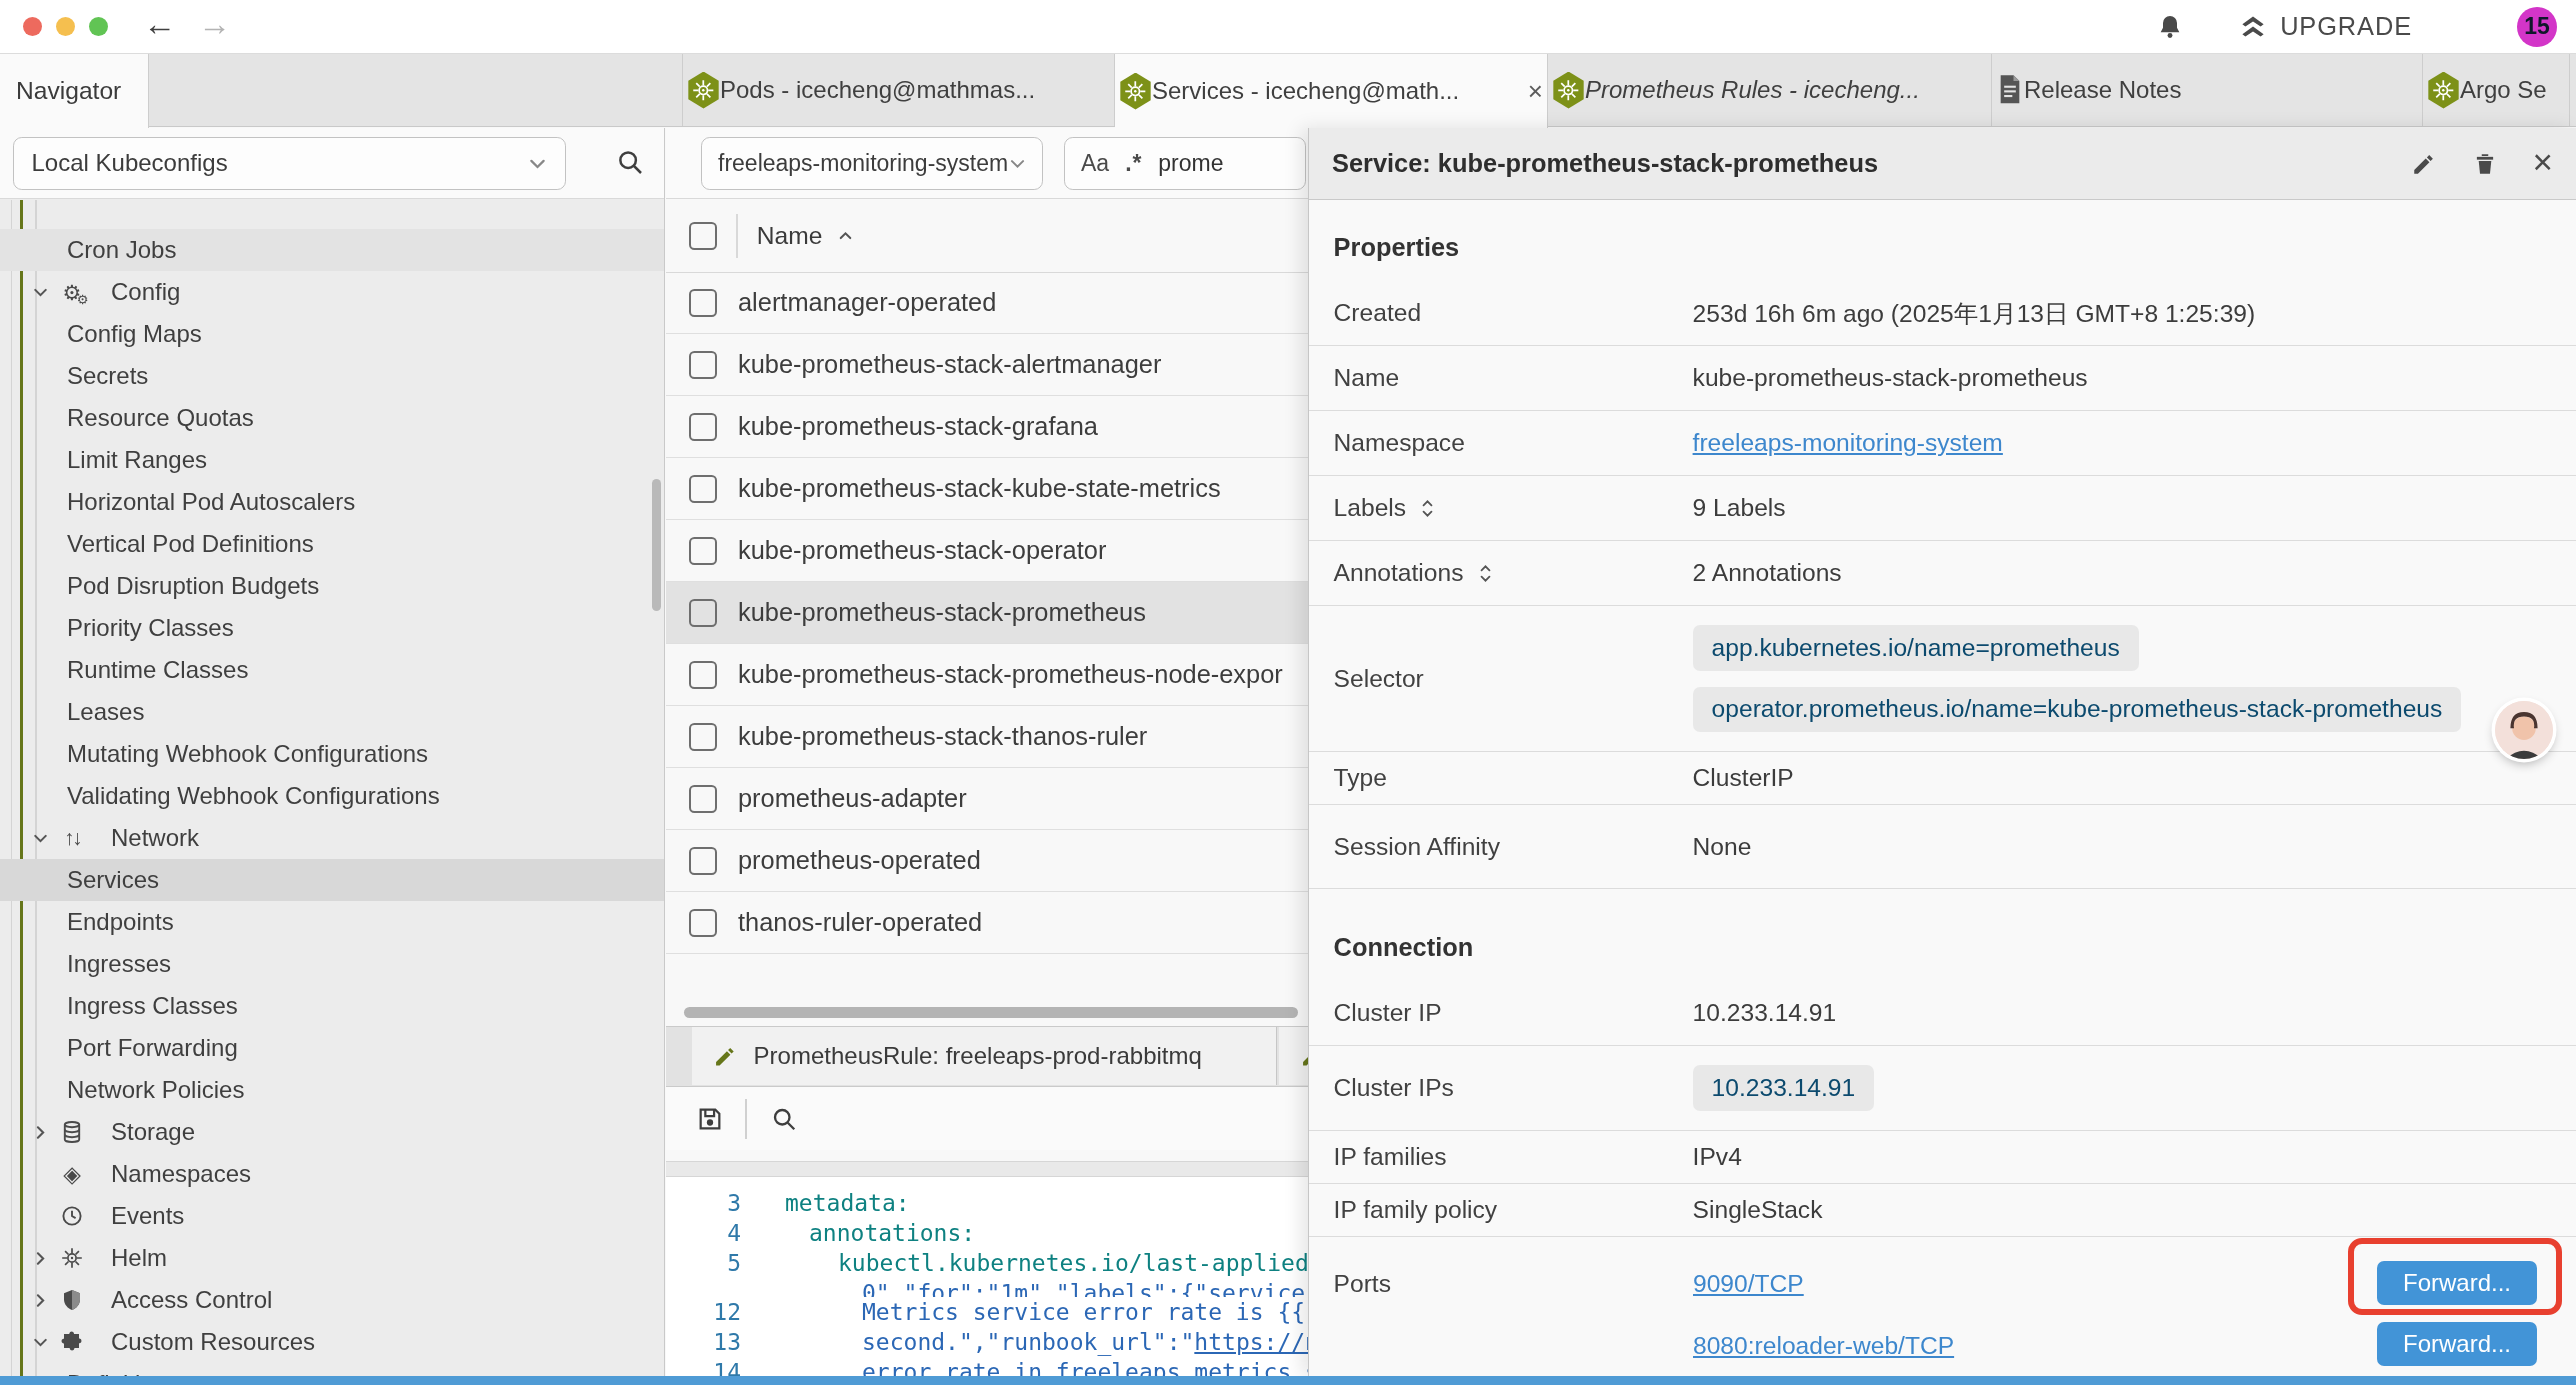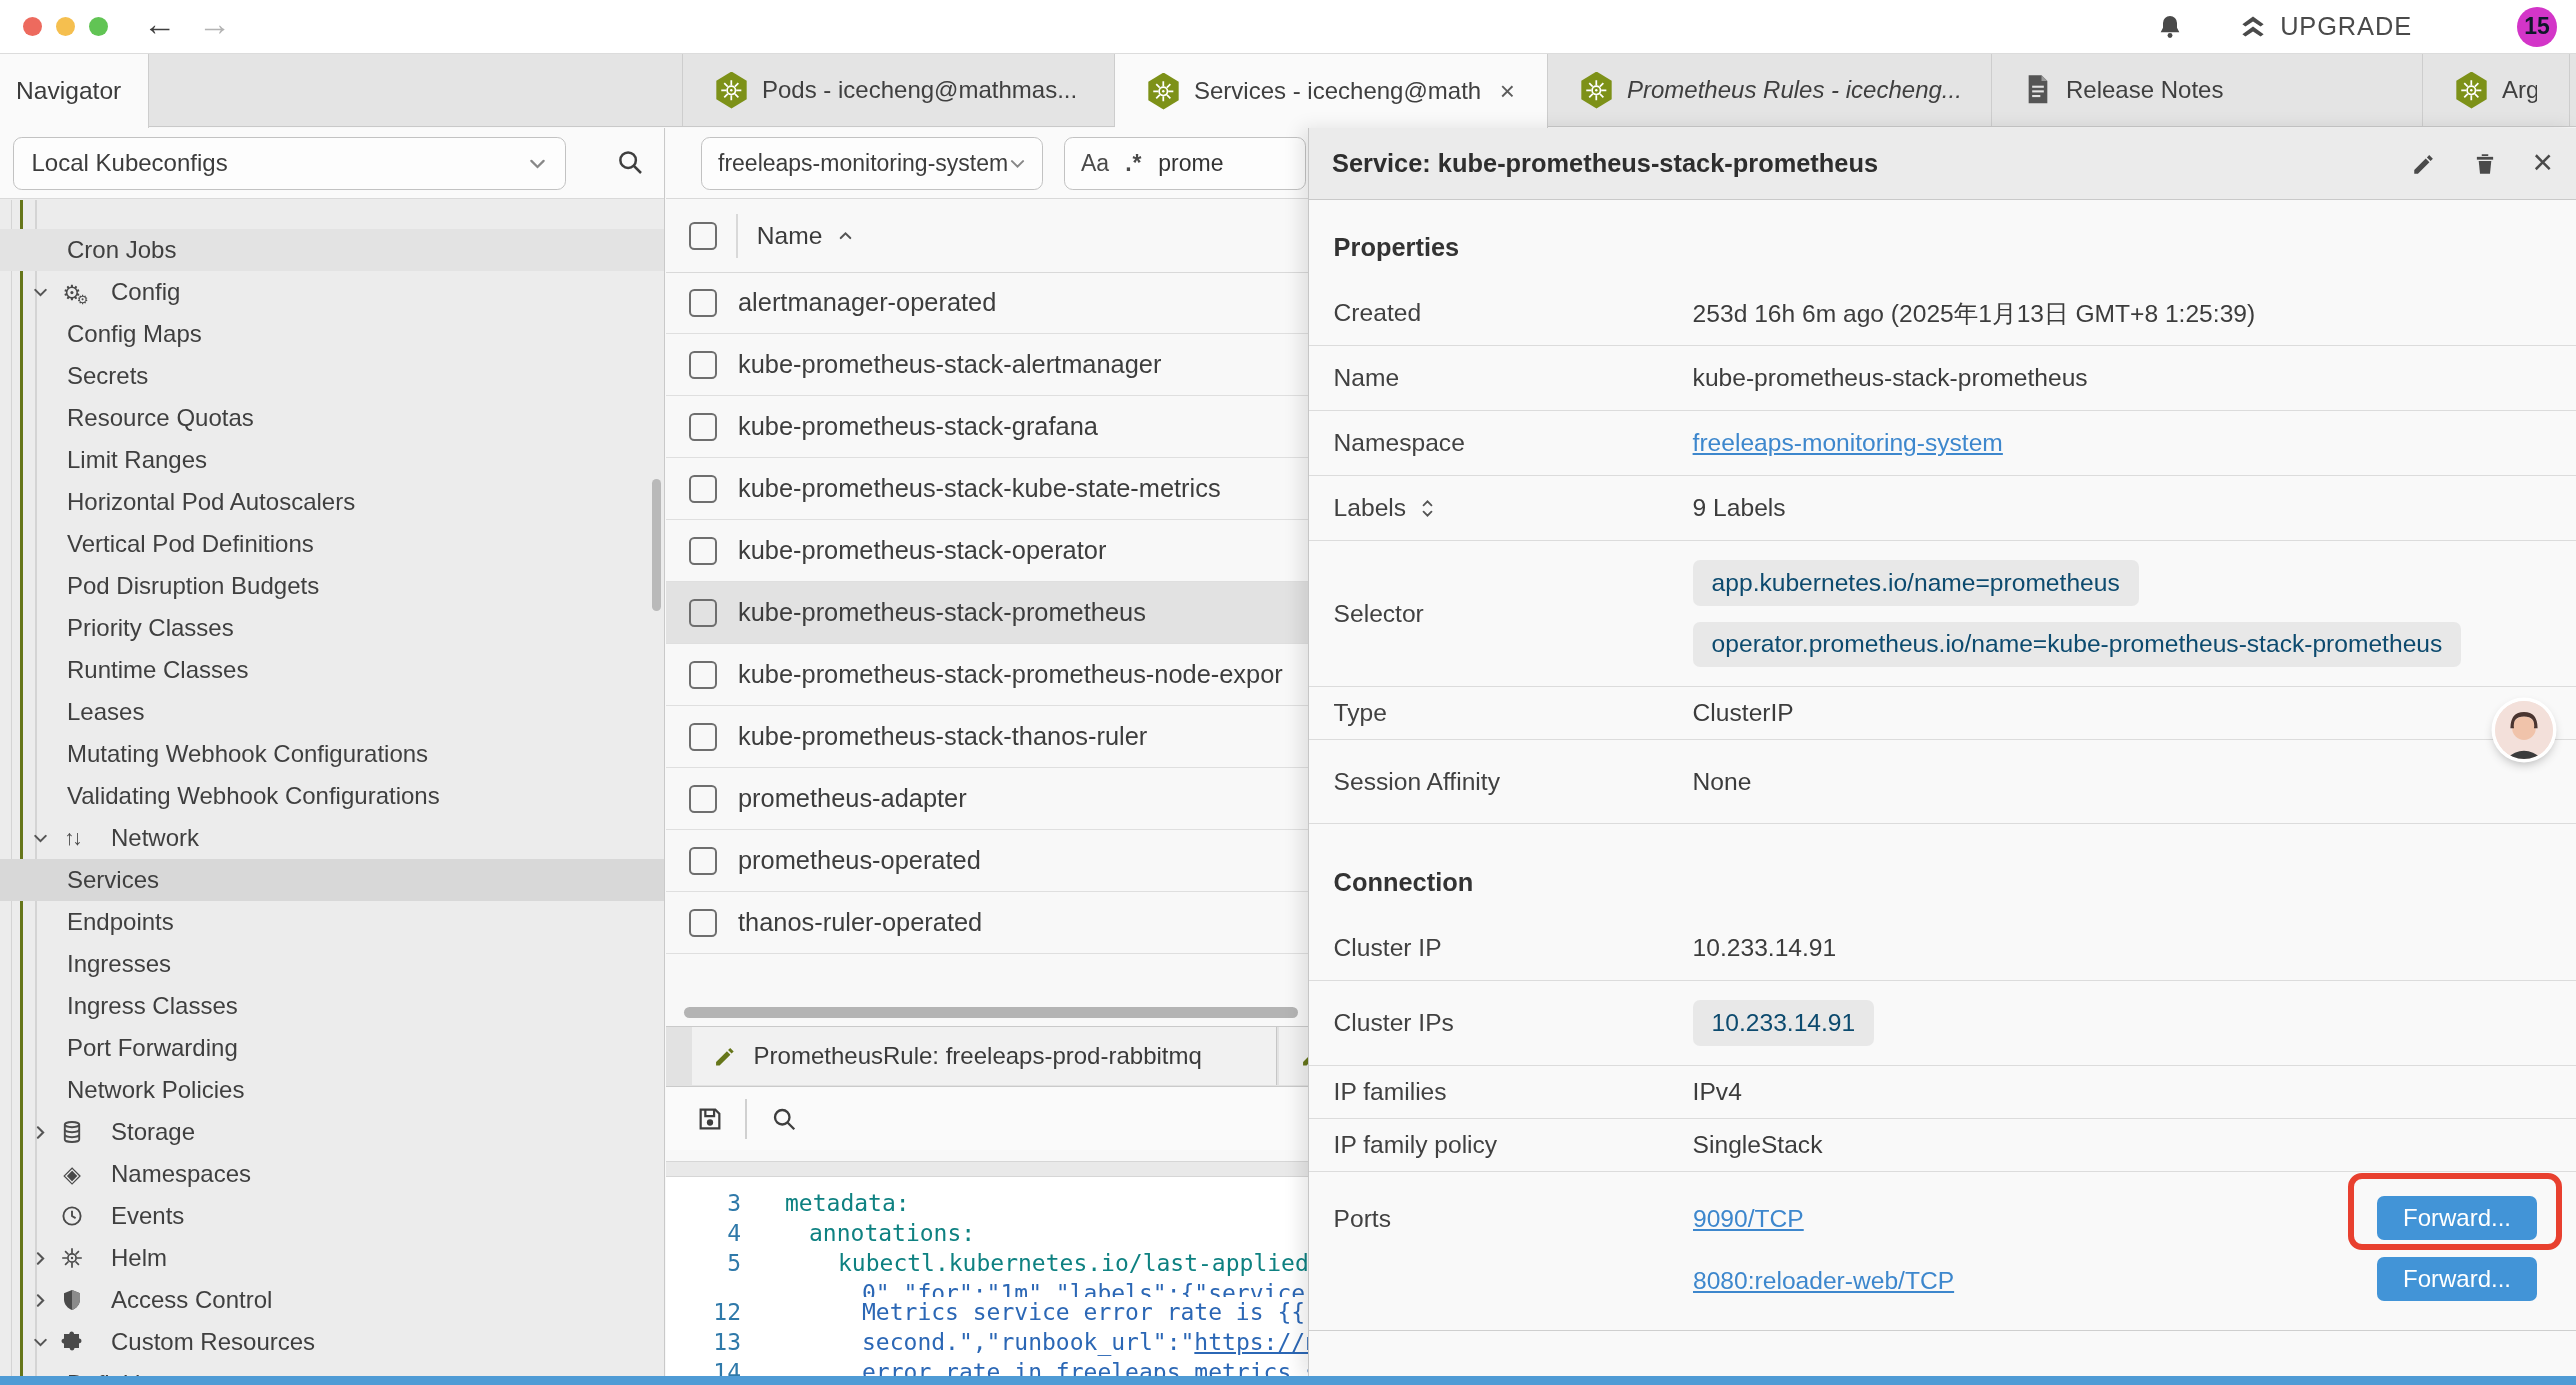--- a/index.html
+++ b/index.html
@@ -16,21 +16,21 @@
   .bell{color:#4a4a4a;width:28px;height:28px;margin-right:54px;}
   .upg{display:flex;align-items:center;gap:12.3px;color:#4a4a4a;font-size:25.4px;letter-spacing:0.9px;margin-right:105px;}
   .upg svg{width:30px;height:30px;}
   .badge{width:40px;height:40px;border-radius:50%;background:var(--badge,#d335c8);color:#0f172a;font-size:23px;font-weight:bold;
          display:flex;align-items:center;justify-content:center;margin-right:19px;}
   
   .tabstrip{position:absolute;top:54px;left:0;right:0;height:72px;background:#e4e4e4;border-bottom:1.8px solid #c9c9c9;box-sizing:content-box;}
   .nav-tab{position:absolute;left:0;top:0;width:149px;height:74px;background:#fafafa;border-right:1.8px solid #cdcdcd;
            display:flex;align-items:center;padding-left:16px;box-sizing:border-box;font-size:24.6px;color:#3b3b3b;}
   .main-tabs{position:absolute;left:682px;top:0;height:74px;display:flex;}
-  .main-tab{height:72px;display:flex;align-items:center;gap:14px;padding:0 32px;box-sizing:border-box;
+  .main-tab{height:72px;display:flex;align-items:center;padding:0 4px;box-sizing:border-box;
             border-right:1.8px solid #cdcdcd;font-size:24px;color:#3f3f3f;overflow:hidden;white-space:nowrap;}
   .main-tab:first-child{border-left:1.8px solid #cdcdcd;}
   .main-tab:nth-child(1){width:433px}.main-tab:nth-child(2){width:433px}.main-tab:nth-child(3){width:444px}
   .main-tab:nth-child(4){width:431px}.main-tab:nth-child(5){width:147px}
   .main-tab.active{background:#fafafa;height:74px;}
   .main-tab .lbl{overflow:hidden;white-space:nowrap;flex:1;}
   .main-tab .lbl.italic{font-style:italic;}
   .main-tab .close{font-size:26px;color:#5c5c5c;margin-left:5.3px;}
   .k8s-hex{width:33px;height:37px;flex:none;background:var(--k8s,#7d9118);
            clip-path:polygon(50% 0%,96% 25%,96% 75%,50% 100%,4% 75%,4% 25%);
@@ -571,20 +571,29 @@
         </div>
         <div class="d-row kind-text">
           <span class="d-label">Labels<span class="sort-ic">
               <svg viewBox="0 0 24 28" fill="none" stroke="currentColor" stroke-width="2.3" stroke-linecap="round">
                 <path d="M7 10l5-5 5 5"></path>
                 <path d="M7 18l5 5 5-5"></path>
               </svg>
             </span></span>
           <span class="d-value">9 Labels</span>
         </div>
+        <div class="d-row kind-text">
+          <span class="d-label">Annotations<span class="sort-ic">
+              <svg viewBox="0 0 24 28" fill="none" stroke="currentColor" stroke-width="2.3" stroke-linecap="round">
+                <path d="M7 10l5-5 5 5"></path>
+                <path d="M7 18l5 5 5-5"></path>
+              </svg>
+            </span></span>
+          <span class="d-value">2 Annotations</span>
+        </div>
         <div class="d-row kind-chips">
           <span class="d-label">Selector</span>
           <span class="chips">
             <span class="chip">app.kubernetes.io/name=prometheus</span>
             <span class="chip">operator.prometheus.io/name=kube-prometheus-stack-prometheus</span>
           </span>
         </div>
         <div class="d-row kind-text variant-compact">
           <span class="d-label">Type</span>
           <span class="d-value">ClusterIP</span>

